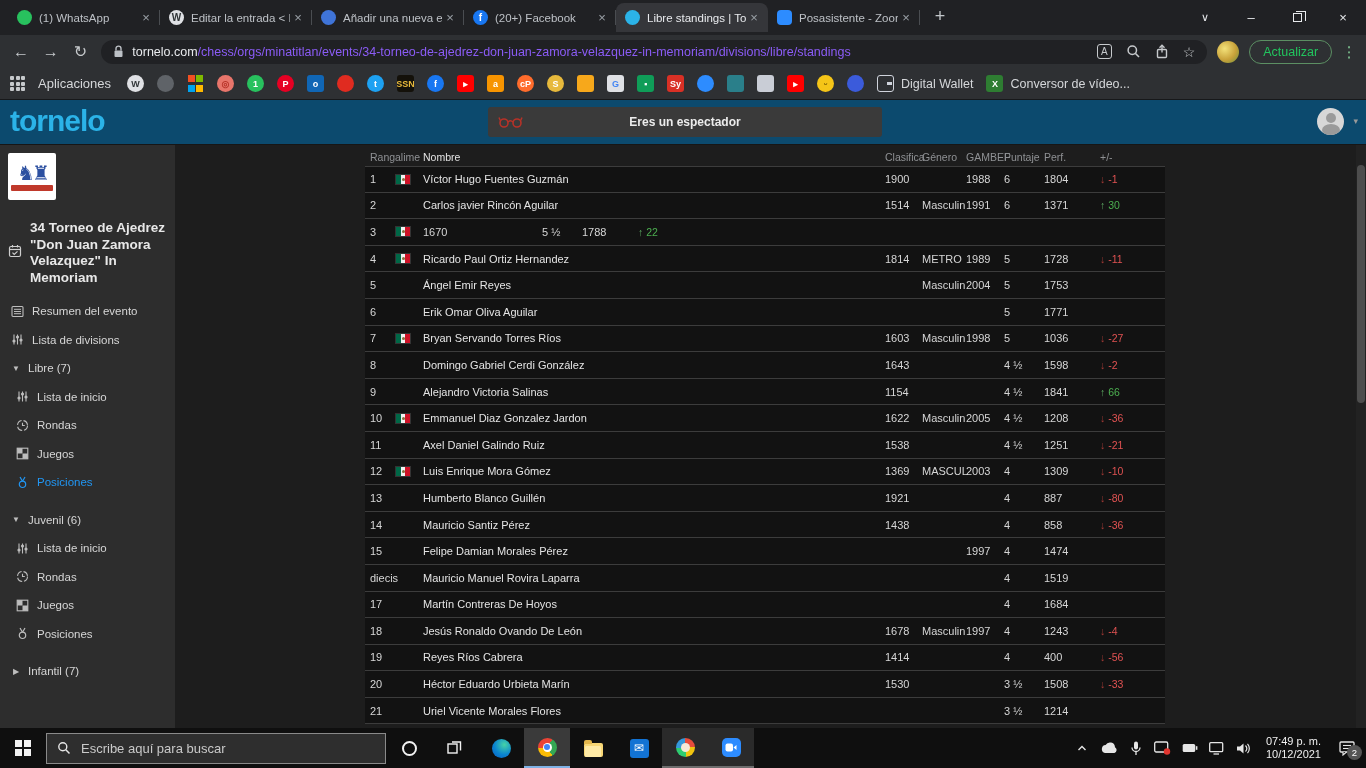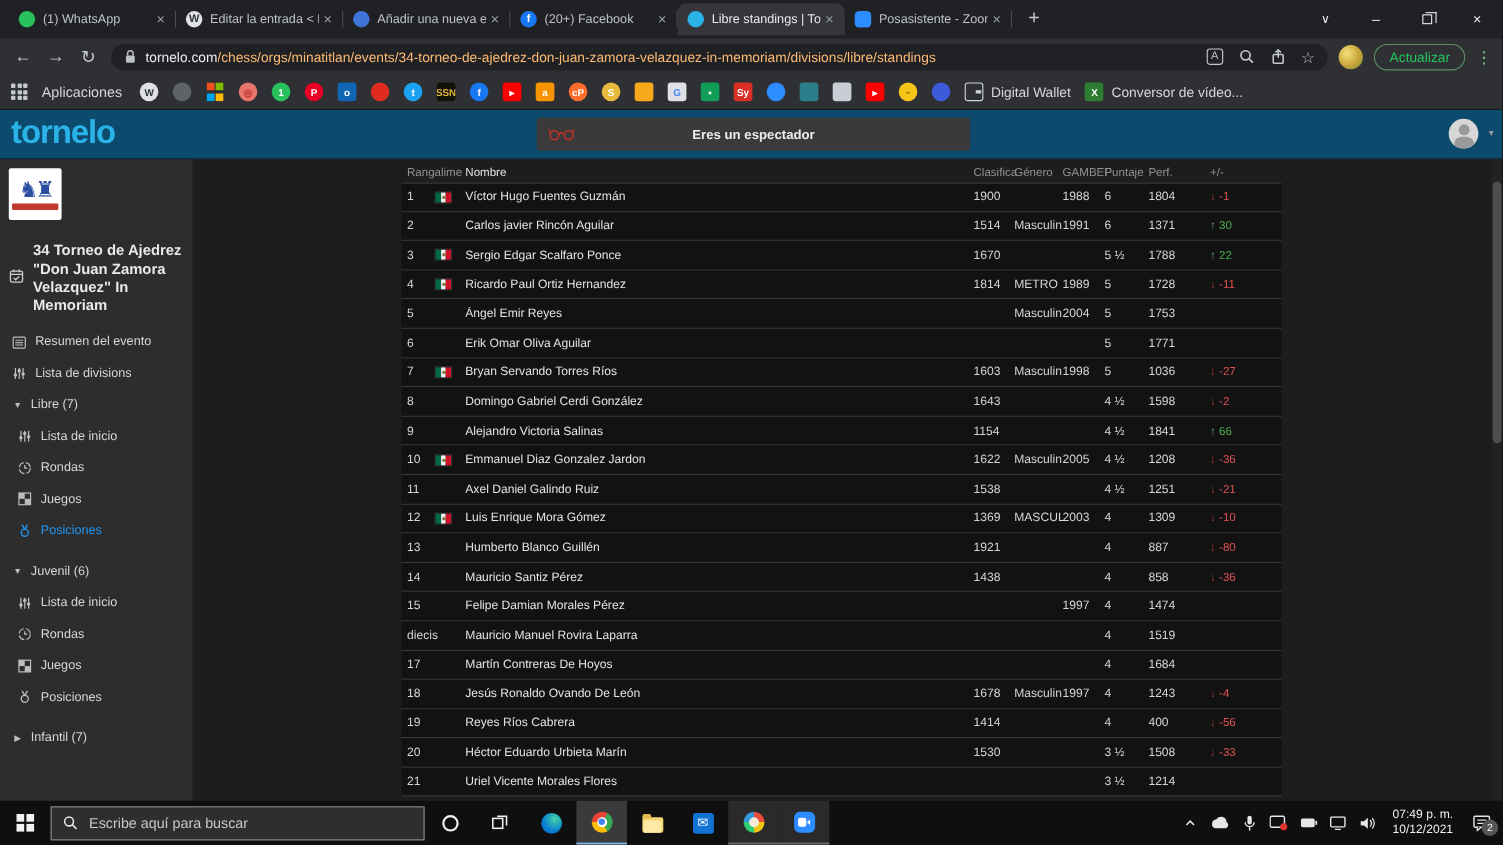--- a/index.html
+++ b/index.html
@@ -22,21 +22,21 @@
   .wc-restore span { display:block; width:9px; height:9px; border:1px solid #e8eaed; position:relative; }
   .wc-restore span::before { content:""; position:absolute; top:-3px; left:2px; width:9px; height:9px; border-top:1px solid #e8eaed; border-right:1px solid #e8eaed; }
   .wc-chevron { font-size:11px; }
 
   
   .toolbar { position:absolute; top:35px; left:0; width:100%; height:33px; background:#2e3033; display:flex; align-items:center; padding:0 8px; }
   .navbtn { width:26px; height:26px; border:none; background:transparent; color:#c6c9cc; font-size:16px; margin-right:4px; }
   .omnibox { width:1116px; height:24px; background:#202124; border-radius:12px; display:flex; align-items:center; padding:0 12px; margin-left:4px; font-size:12.5px; }
   .lockicon { margin-right:8px; display:flex; }
   .urlhost { color:#e8eaed; }
-  .urlpath { color:#fdba74; overflow:hidden; white-space:nowrap; }
+  .urlpath { color:#8b5cf6; overflow:hidden; white-space:nowrap; }
   .pageactions { margin-left:auto; display:flex; align-items:center; gap:14px; color:#c6c9cc; }
   .pa { display:flex; align-items:center; justify-content:center; font-size:14px; }
   .translate-box { width:15px; height:15px; border:1.3px solid #c6c9cc; border-radius:3px; font-size:10px; display:flex; align-items:center; justify-content:center; }
   .tb-avatar { width:22px; height:22px; border-radius:50%; margin-left:10px; background:radial-gradient(circle at 35% 35%, #f3e27a, #c9a23a 55%, #6b8f3c); flex:none; }
   .actualizar { margin-left:10px; height:24px; padding:0 13px; border-radius:13px; border:1px solid #5c8f63; background:transparent; color:#22c55e; font-size:12.5px; }
   .menudots { margin-left:8px; color:#81c995; font-size:15px; width:18px; text-align:center; }
 
   
   .bookmarksbar { position:absolute; top:68px; left:0; width:100%; height:32px; background:#2e3033; border-bottom:1px solid #17181a; display:flex; align-items:center; padding:0 10px; gap:13px; }
   .appsgrid { display:grid; grid-template-columns:repeat(3,4px); grid-gap:1.5px; }
@@ -529,21 +529,20 @@
         </div>
         <div class="trow">
           <span class="c-rank">3</span>
           <span class="c-flag">
             <span class="flagbox">
               <i></i>
               <i></i>
               <i></i>
             </span>
           </span>
-          <span class="c-name">Sergio Edgar Scalfaro Ponce</span>
           <span class="c-rating">1670</span>
           <span class="c-gender"></span>
           <span class="c-year"></span>
           <span class="c-points">5 ½</span>
           <span class="c-perf">1788</span>
           <span class="c-delta d-up"><span class="arr">↑</span><span class="num">22</span></span>
         </div>
         <div class="trow">
           <span class="c-rank">4</span>
           <span class="c-flag">

